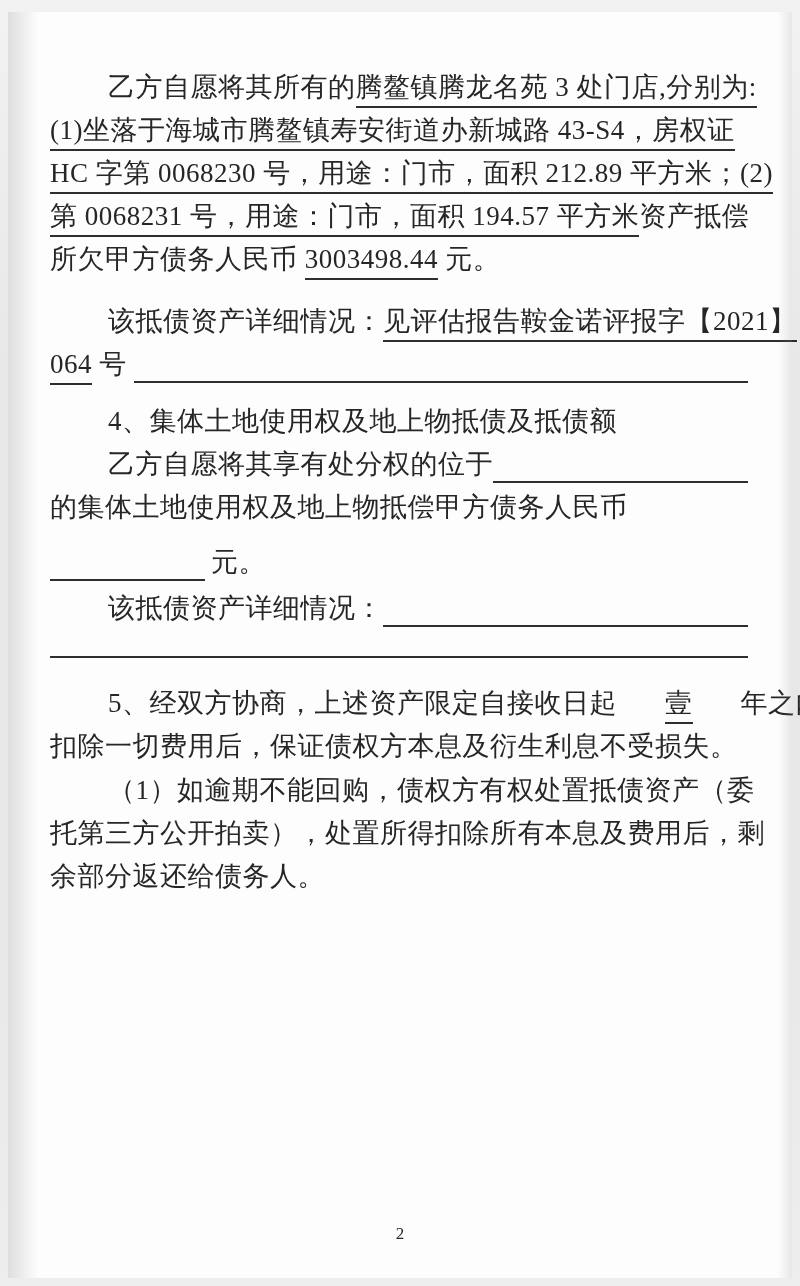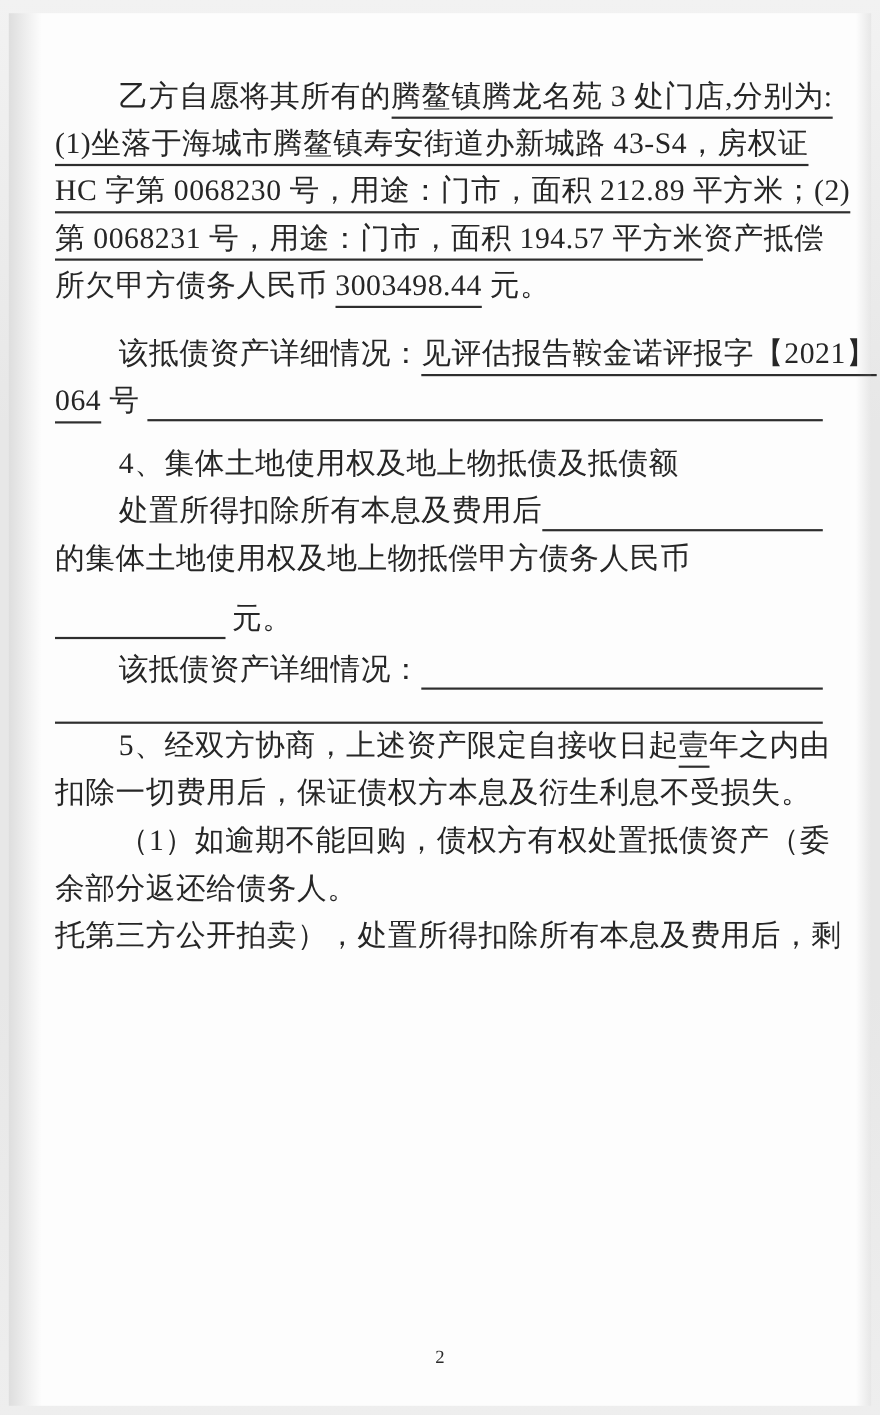--- a/index.html
+++ b/index.html
@@ -124,49 +124,49 @@
       </div>
       <div class="line">
         <span class="seg u">064</span>
         <span class="seg"> 号 </span>
         <span class="fill"></span>
       </div>
       <div class="line indent" style="margin-top: 14px;">
         <span class="seg">4、集体土地使用权及地上物抵债及抵债额</span>
       </div>
       <div class="line indent">
-        <span class="seg">处置所得扣除所有本息及费用后</span>
+        <span class="seg">乙方自愿将其享有处分权的位于</span>
         <span class="fill"></span>
       </div>
       <div class="line">
         <span class="seg">的集体土地使用权及地上物抵偿甲方债务人民币</span>
       </div>
       <div class="line" style="margin-top: 12px;">
         <span class="blankf"></span>
         <span class="seg">元。</span>
       </div>
       <div class="line indent" style="margin-top: 3px;">
         <span class="seg">该抵债资产详细情况：</span>
         <span class="fill"></span>
       </div>
       <div class="line rule">
         <span class="fill"></span>
       </div>
-      <div class="line indent" style="">
+      <div class="line indent" style="margin-top: 26px; gap: 48px;">
         <span class="seg">5、经双方协商，上述资产限定自接收日起</span>
         <span class="seg u">壹</span>
         <span class="seg">年之内由</span>
       </div>
       <div class="line">
         <span class="seg">扣除一切费用后，保证债权方本息及衍生利息不受损失。</span>
       </div>
       <div class="line indent" style="margin-top: 1px;">
         <span class="seg">（1）如逾期不能回购，债权方有权处置抵债资产（委</span>
       </div>
       <div class="line">
-        <span class="seg">余部分返还给债务人。</span>
+        <span class="seg">托第三方公开拍卖），处置所得扣除所有本息及费用后，剩</span>
       </div>
       <div class="line">
-        <span class="seg">托第三方公开拍卖），处置所得扣除所有本息及费用后，剩</span>
+        <span class="seg">余部分返还给债务人。</span>
       </div>
     </div>
   <div class="page-footer">2</div>
 </div>
 
 </body></html>

